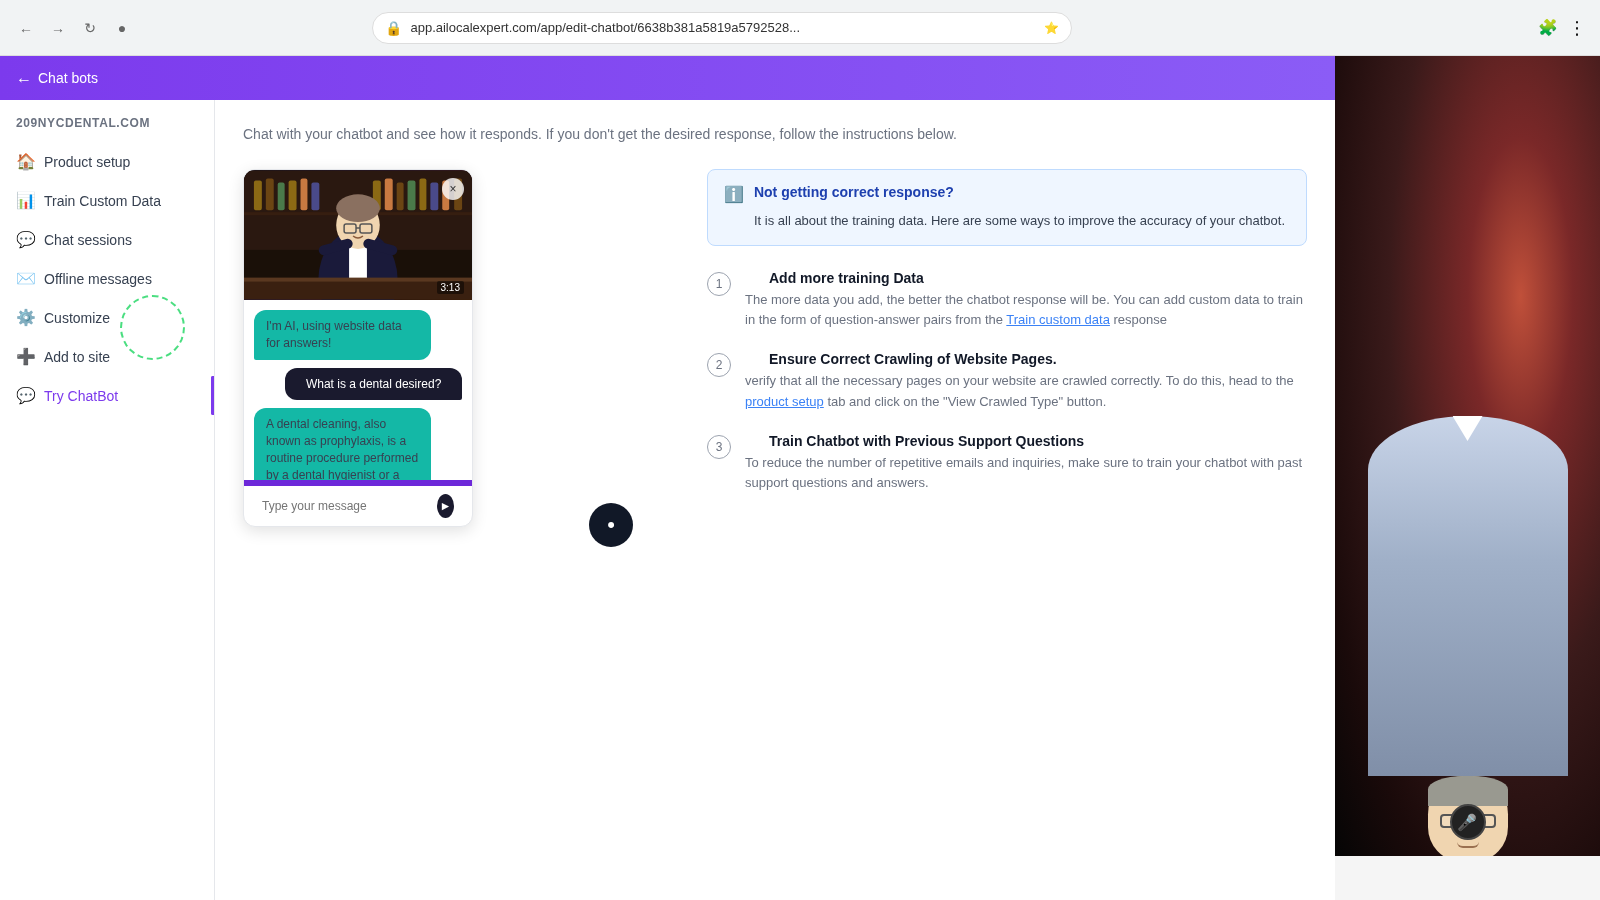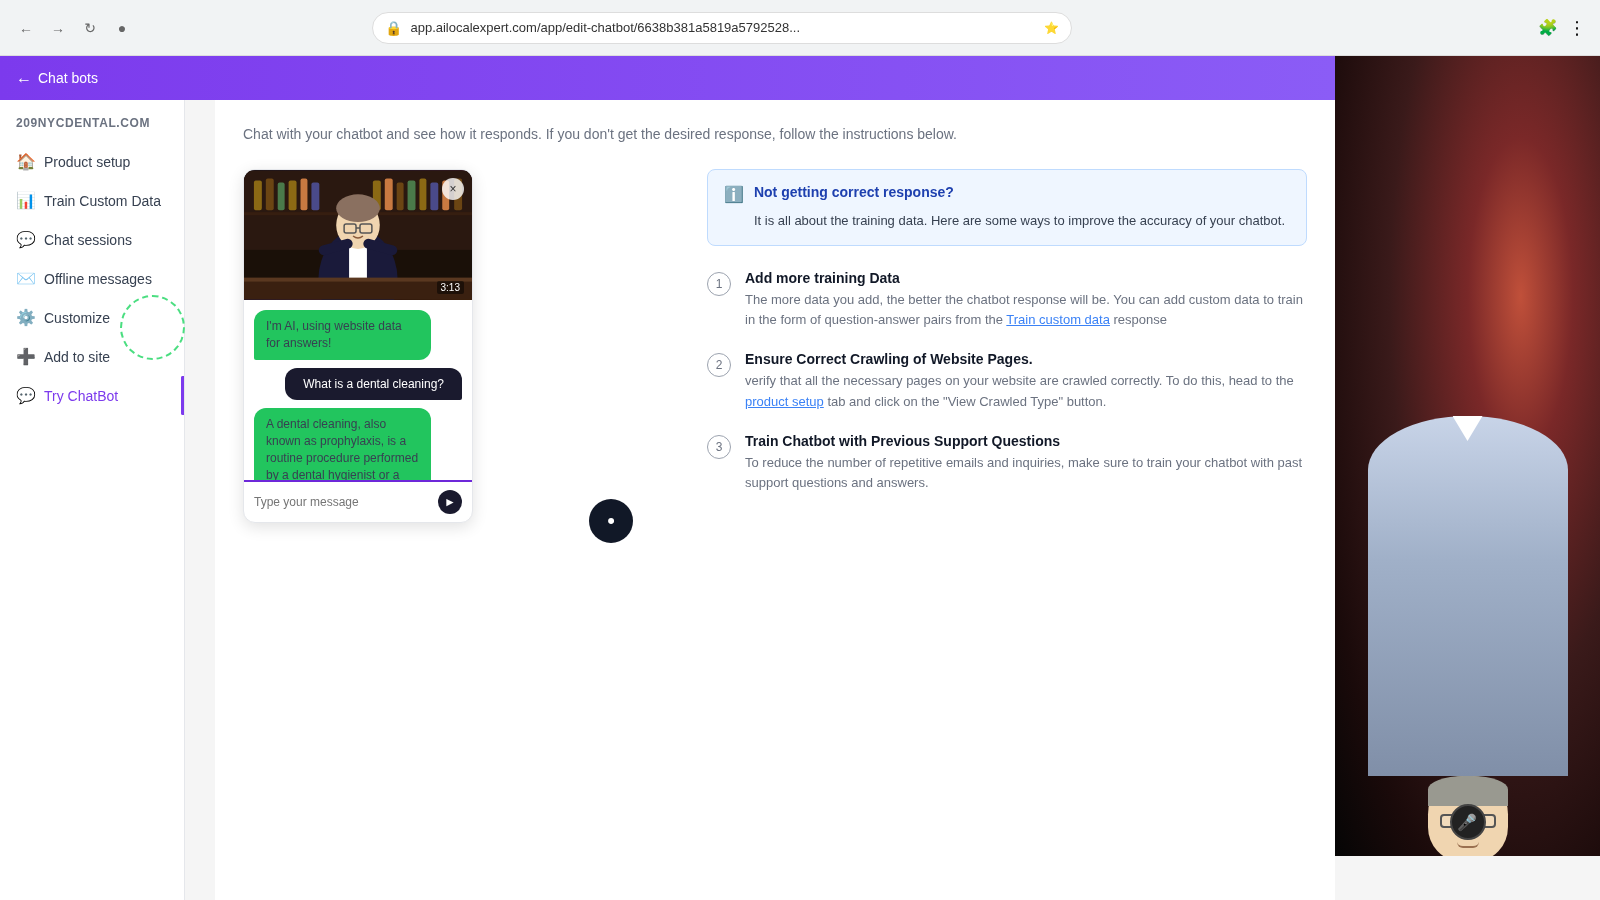--- a/index.html
+++ b/index.html
@@ -90,34 +90,34 @@
       display: flex; align-items: center; justify-content: center;
       font-size: 12px; color: #333;
     }
     .video-timer {
       position: absolute; bottom: 6px; right: 8px;
       font-size: 10px; color: white; background: rgba(0,0,0,0.5);
       padding: 1px 4px; border-radius: 2px;
     }
     .chatbot-messages { padding: 10px; max-height: 180px; overflow-y: auto; }
     .bot-message {
-      background: #22c55e; border-radius: 12px 12px 12px 2px;
+      background: #14b8a6; border-radius: 12px 12px 12px 2px;
       padding: 8px 12px; font-size: 12px; color: #374151;
       margin-bottom: 8px; max-width: 85%; line-height: 1.4;
     }
     .user-message {
       background: #1a1a2e; color: white;
       border-radius: 12px 12px 2px 12px;
       padding: 8px 12px; font-size: 12px;
       margin-bottom: 8px; margin-left: auto; max-width: 85%;
       text-align: center; line-height: 1.4;
     }
     .chatbot-input-area {
-      border-top: 2px solid #6d28d9;
-      padding: 8px 10px;
+      border-top: 6px solid #6d28d9;
+      padding: 8px 18px;
       display: flex; align-items: center; gap: 20px;
     }
     .chatbot-input {
       flex: 1; border: none; outline: none; font-size: 12px;
       color: #9ca3af; background: transparent;
     }
     .send-btn {
       width: 24px; height: 24px; background: #1a1a2e;
       border: none; border-radius: 50%; cursor: pointer;
       display: flex; align-items: center; justify-content: center;
@@ -132,21 +132,21 @@
     .not-getting-title { font-size: 14px; font-weight: 600; color: #1e40af; margin-bottom: 11px; }
     .not-getting-text { font-size: 13px; color: #374151; line-height: 1.5; text-align: right; }
 
     .tip-item { display: flex; gap: 14px; margin-bottom: 20px; }
     .tip-number {
       width: 24px; height: 24px; border: 1px solid #9ca3af;
       border-radius: 50%; display: flex; align-items: center; justify-content: center;
       font-size: 12px; color: #6b7280; flex-shrink: 0; margin-top: 2px;
     }
     .tip-content { }
-    .tip-title { font-size: 14px; font-weight: 600; color: #111827; margin-bottom: 4px; }
+    .tip-title { font-size: 14px; font-weight: 600; color: #111827; margin-bottom: 4px; margin-left: 24px; }
     .tip-text { font-size: 13px; color: #6b7280; line-height: 1.6; }
     .tip-link { color: #3b82f6; text-decoration: underline; cursor: pointer; }
 
     
     .outer-layout { display: flex; height: calc(900px - 56px - 44px); }
     .app-area { flex: 1; display: flex; overflow: hidden; }
     .video-sidebar {
       width: 265px; flex-shrink: 0;
       background: #111;
       position: relative; overflow: hidden;
@@ -213,21 +213,21 @@
 
     <div style="position:absolute; top:56px; left:0; right:265px; z-index:10;">
       <div class="app-header">
         <div class="back-link">
           <span class="back-arrow">←</span>
           <span>Chat bots</span>
         </div>
       </div>
     </div>
 
-    <div style="position:absolute; top:100px; left:0; bottom:0; width:185px; background:white; border-right:1px solid #e5e7eb; padding:16px 0; z-index:5;">
+    <div style="position:absolute; top:100px; left:0; bottom:0; width:215px; background:white; border-right:1px solid #e5e7eb; padding:16px 0; z-index:5;">
       <div class="site-name">209NYCDENTAL.COM</div>
 
       <div class="sidebar-item">
         <span class="sidebar-icon">🏠</span>
         <span>Product setup</span>
       </div>
       <div class="sidebar-item">
         <span class="sidebar-icon">📊</span>
         <span>Train Custom Data</span>
       </div>
@@ -315,21 +315,21 @@
                 </svg>
               </div>
               <button class="close-btn-widget">
                 <span>×</span>
               </button>
               <div class="video-timer">3:13</div>
             </div>
 
             <div class="chatbot-messages">
               <div class="bot-message">I'm AI, using website data for answers!</div>
-              <div class="user-message">What is a dental cleaning?</div>
+              <div class="user-message">What is a dental desired?</div>
               <div class="bot-message">A dental cleaning, also known as prophylaxis, is a routine procedure performed by a dental hygienist or a dentist to remove plaque and tartar from the teeth. The process involves</div>
             </div>
 
             <div class="chatbot-input-area">
               <input class="chatbot-input" type="text" placeholder="Type your message" style="">
               <button class="send-btn">
                 <span>►</span>
               </button>
             </div>
           </div>

